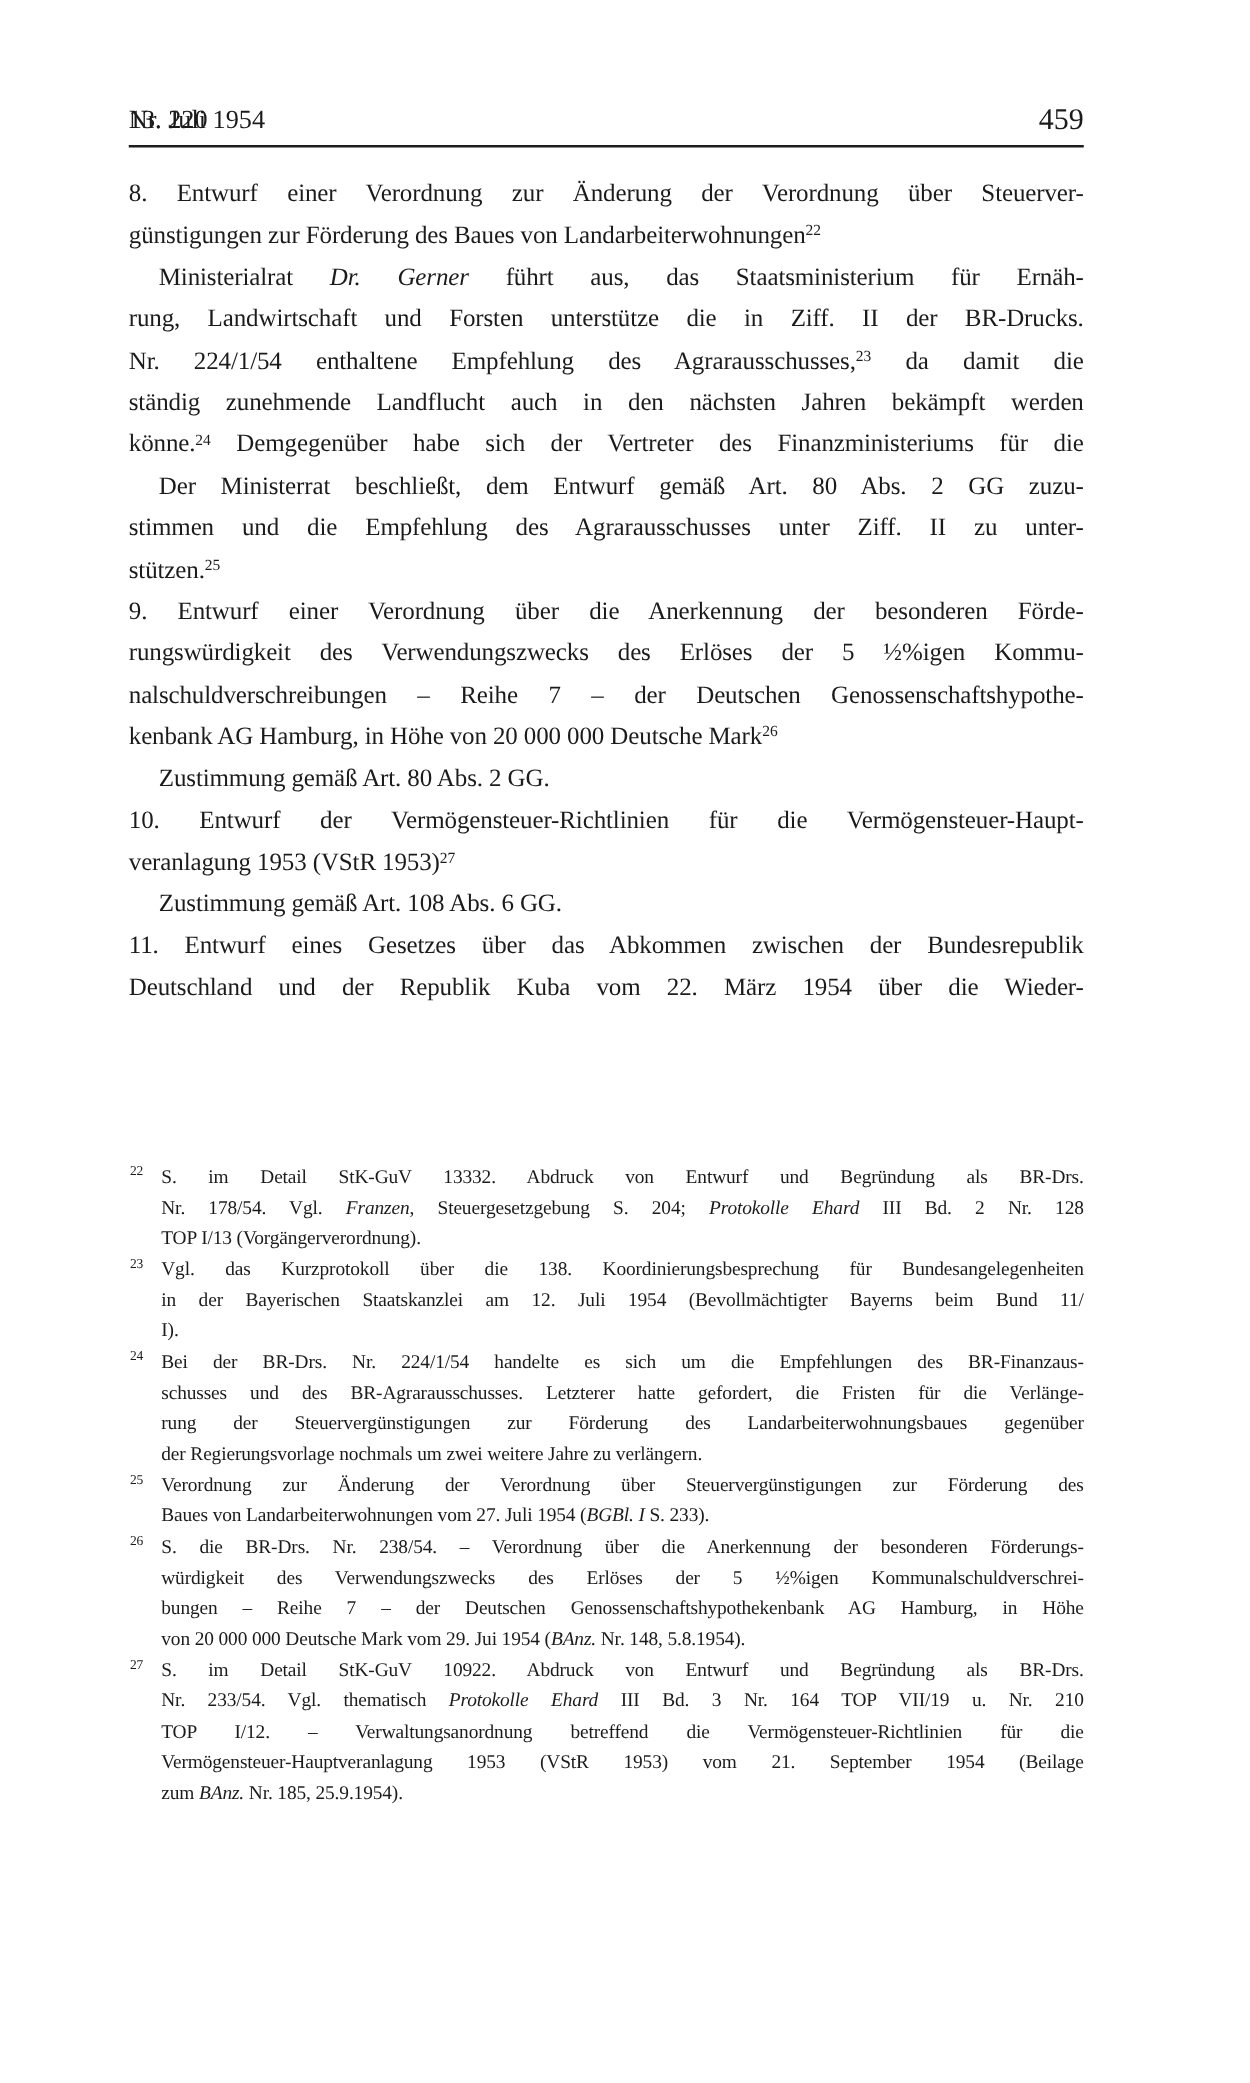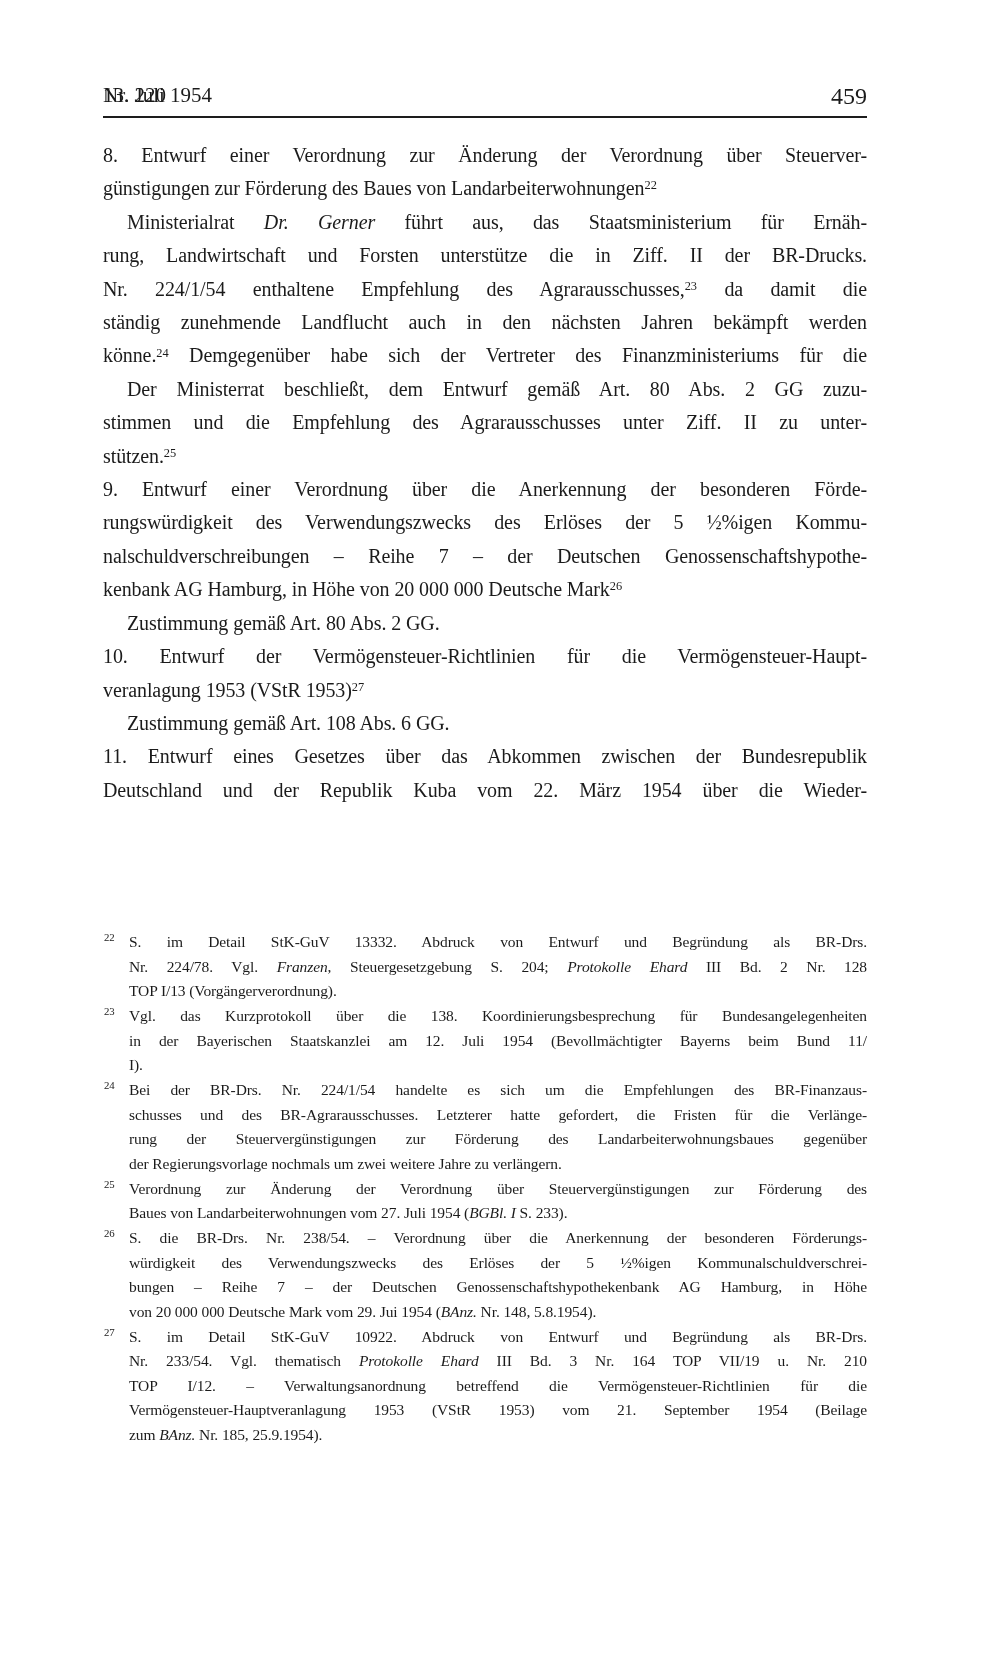--- a/index.html
+++ b/index.html
@@ -112,21 +112,21 @@
         <div class="line j"><span>11. Entwurf eines Gesetzes über das Abkommen zwischen der Bundesrepublik</span></div>
         <div class="line j"><span>Deutschland und der Republik Kuba vom 22. März 1954 über die Wieder-</span></div>
       </div>
     </div>
 
   <div class="col footnotes" id="footnotes">
       <div class="footnote">
         <span class="fn-num">22</span>
         <div>
           <div class="line j"><span>S. im Detail StK-GuV 13332. Abdruck von Entwurf und Begründung als BR-Drs.</span></div>
-          <div class="line j"><span>Nr. 224/78. Vgl. </span><span class="i">Franzen</span><span>, Steuergesetzgebung S. 204; </span><span class="i">Protokolle Ehard</span><span> III Bd. 2 Nr. 128</span></div>
+          <div class="line j"><span>Nr. 178/54. Vgl. </span><span class="i">Franzen</span><span>, Steuergesetzgebung S. 204; </span><span class="i">Protokolle Ehard</span><span> III Bd. 2 Nr. 128</span></div>
           <div class="line"><span>TOP I/13 (Vorgängerverordnung).</span></div>
         </div>
       </div>
       <div class="footnote">
         <span class="fn-num">23</span>
         <div>
           <div class="line j"><span>Vgl. das Kurzprotokoll über die 138. Koordinierungsbesprechung für Bundesangelegenheiten</span></div>
           <div class="line j"><span>in der Bayerischen Staatskanzlei am 12. Juli 1954 (Bevollmächtigter Bayerns beim Bund 11/</span></div>
           <div class="line"><span>I).</span></div>
         </div>

